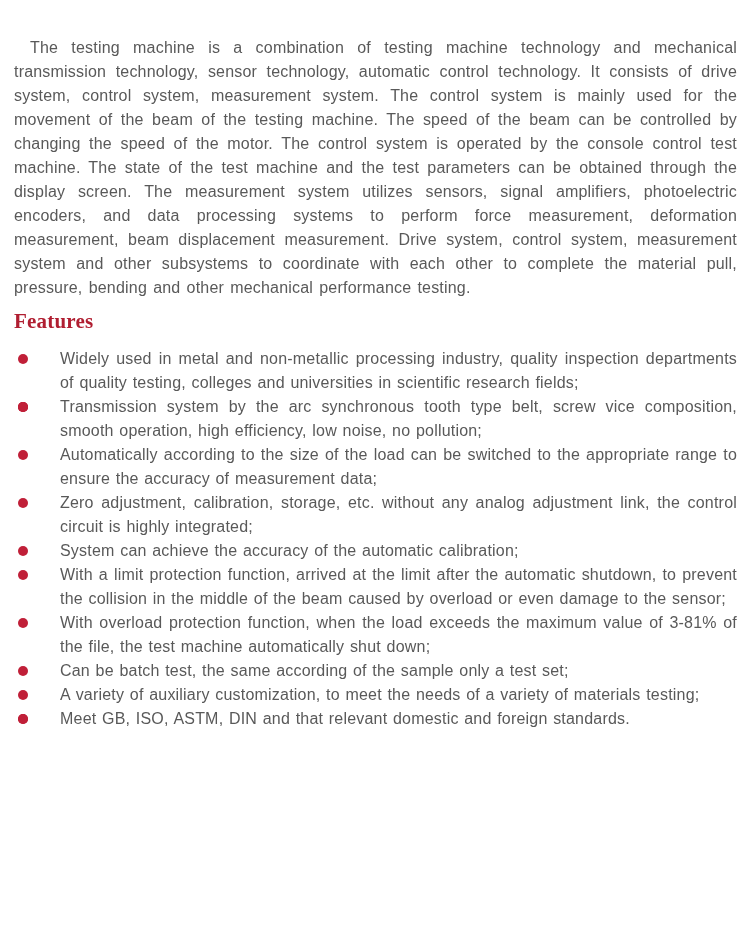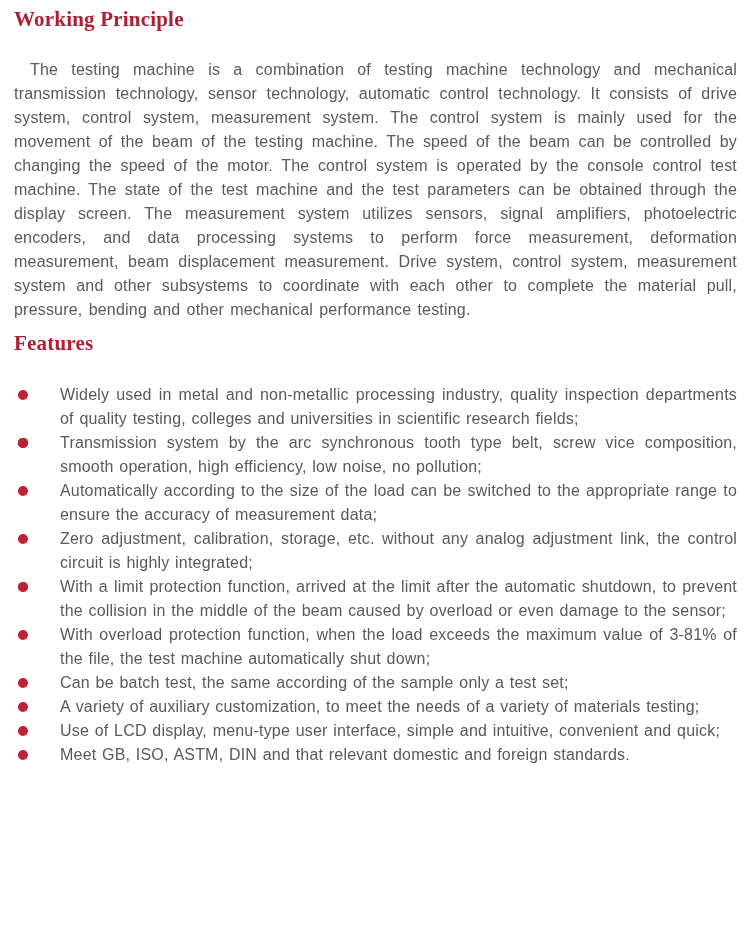--- a/index.html
+++ b/index.html
@@ -31,21 +31,21 @@
     color: var(--body-text-color, #595959);
     text-align: justify;
     text-indent: 16px;
     letter-spacing: 0.2px;
     word-spacing: 1.5px;
   }
   .features-section .section-heading {
     margin-top: 10px;
   }
   .features-list {
-    margin-top: 29px;
+    margin-top: 15px;
     list-style: none;
   }
   .feature-item {
     position: relative;
     padding-left: 46px;
     font-size: 16px;
     line-height: 24px;
     color: var(--body-text-color, #595959);
     text-align: justify;
     letter-spacing: 0.2px;
@@ -60,21 +60,20 @@
     border-radius: 50%;
     background: var(--bullet-color, #c01f38);
   }
 </style>
 </head>
 <body>
 
 <div class="page">
 
   <section class="working-principle-section">
-    <h2 class="section-heading">Working Principle</h2>
     <p class="body-paragraph">The testing machine is a combination of testing machine technology and mechanical transmission technology, sensor technology, automatic control technology. It consists of drive system, control system, measurement system. The control system is mainly used for the movement of the beam of the testing machine. The speed of the beam can be controlled by changing the speed of the motor. The control system is operated by the console control test machine. The state of the test machine and the test parameters can be obtained through the display screen. The measurement system utilizes sensors, signal amplifiers, photoelectric encoders, and data processing systems to perform force measurement, deformation measurement, beam displacement measurement. Drive system, control system, measurement system and other subsystems to coordinate with each other to complete the material pull, pressure, bending and other mechanical performance testing.</p>
   </section>
 
   <section class="features-section">
     <h2 class="section-heading">Features</h2>
     <ul class="features-list">
 
         <li class="feature-item">
           <span class="bullet"></span>
           <span class="feature-text">Widely used in metal and non-metallic processing industry, quality inspection departments of quality testing, colleges and universities in scientific research fields;</span>
@@ -99,20 +98,21 @@
           <span class="feature-text">Automatically according to the size of the load can be switched to the appropriate range to ensure the accuracy of measurement data;</span>
         </li>
 
         <li class="feature-item">
           <span class="bullet"></span>
           <span class="feature-text">Zero adjustment, calibration, storage, etc. without any analog adjustment link, the control circuit is highly integrated;</span>
         </li>
 
         <li class="feature-item">
           <span class="bullet"></span>
+          <span class="feature-text">System can achieve the accuracy of the automatic calibration;</span>
         </li>
 
         <li class="feature-item">
           <span class="bullet"></span>
           <span class="feature-text">With a limit protection function, arrived at the limit after the automatic shutdown, to prevent the collision in the middle of the beam caused by overload or even damage to the sensor;</span>
         </li>
 
         <li class="feature-item">
           <span class="bullet"></span>
           <span class="feature-text">With overload protection function, when the load exceeds the maximum value of 3-81% of the file, the test machine automatically shut down;</span>
@@ -123,21 +123,20 @@
           <span class="feature-text">Can be batch test, the same according of the sample only a test set;</span>
         </li>
 
         <li class="feature-item">
           <span class="bullet"></span>
           <span class="feature-text">A variety of auxiliary customization, to meet the needs of a variety of materials testing;</span>
         </li>
 
         <li class="feature-item">
           <span class="bullet"></span>
-          <span class="feature-text">Use of LCD display, menu-type user interface, simple and intuitive, convenient and quick;</span>
         </li>
 
         <li class="feature-item">
           <span class="bullet"></span>
           <span class="feature-text">Meet GB, ISO, ASTM, DIN and that relevant domestic and foreign standards.</span>
         </li>
       </ul>
   </section>
 
 </div>

